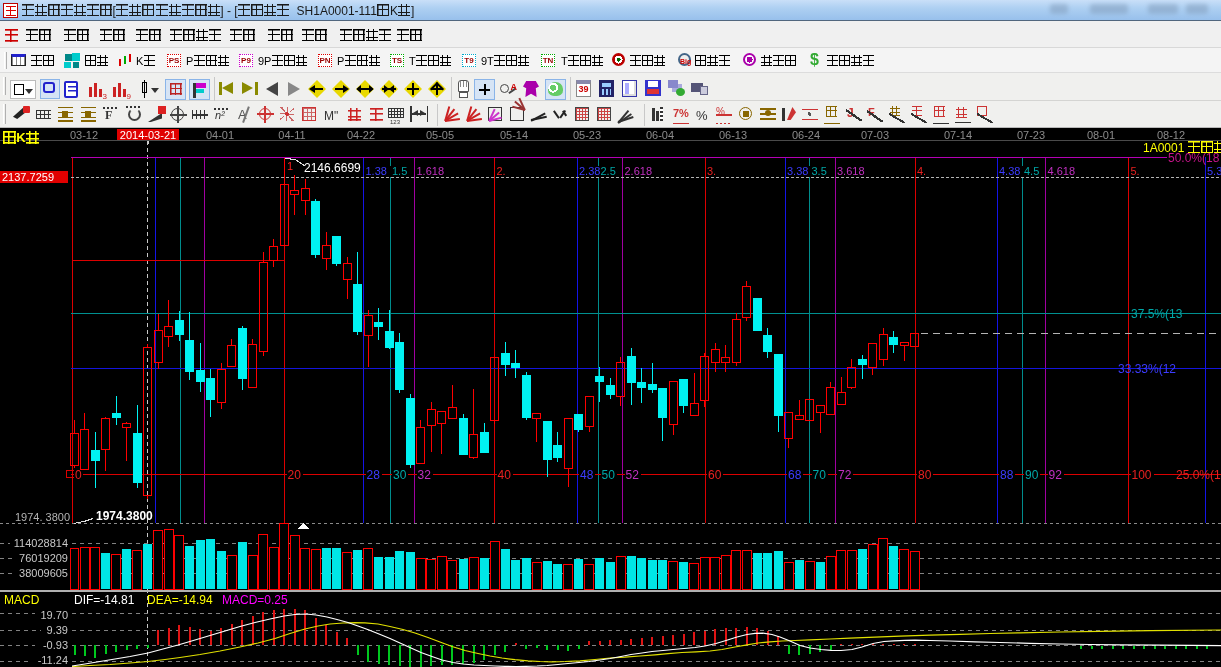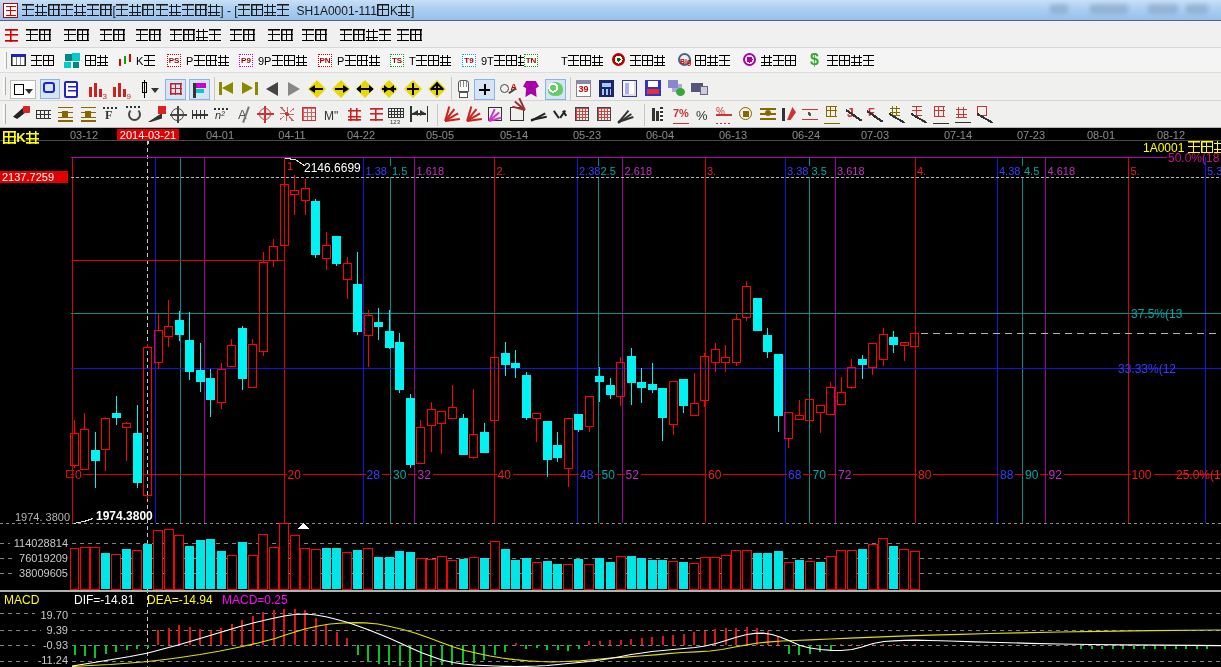--- a/index.html
+++ b/index.html
@@ -71,21 +71,21 @@
 <div class="lbox" style="left:167px;color:#900;border-color:#d00">PS</div>
     <div class="t1" style="left:186px">P<span class="h"></span><span class="h b"></span><span class="h c"></span></div>
 <div class="lbox" style="left:239px;color:#900;border-color:#c0c">P9</div>
     <div class="t1" style="left:258px">9P<span class="h"></span><span class="h b"></span><span class="h c"></span></div>
 <div class="lbox" style="left:318px;color:#900;border-color:#d00">PN</div>
     <div class="t1" style="left:337px">P<span class="h"></span><span class="h b"></span><span class="h c"></span></div>
 <div class="lbox" style="left:390px;color:#900;border-color:#0a0">TS</div>
     <div class="t1" style="left:409px">T<span class="h"></span><span class="h b"></span><span class="h c"></span></div>
 <div class="lbox" style="left:462px;color:#900;border-color:#0ac">T9</div>
     <div class="t1" style="left:481px">9T<span class="h"></span><span class="h b"></span><span class="h c"></span></div>
-<div class="lbox" style="left:524px;color:#900;border-color:#0a0">TN</div>
+<div class="lbox" style="left:541px;color:#900;border-color:#0a0">TN</div>
     <div class="t1" style="left:561px">T<span class="h"></span><span class="h b"></span><span class="h c"></span></div>
 <div class="ic" style="left:612px;top:5px;width:13px;height:13px;border-radius:50%;border:2px solid #b00;background:radial-gradient(circle,#060 0 2px,#fff 2px 4px,#b00 4px)"></div>
     <div class="t1" style="left:630px"><span class="h"></span><span class="h b"></span><span class="h c"></span></div>
 <div class="ic" style="left:678px;top:5px;width:13px;height:13px;border-radius:50%;border:2px solid #468;background:#eee;color:#c00;font-size:7px;text-align:center;line-height:13px;font-weight:bold">Big</div>
     <div class="t1" style="left:695px"><span class="h b"></span><span class="h c"></span><span class="h"></span></div>
 <div class="ic" style="left:743px;top:5px;width:13px;height:13px;border-radius:50%;border:2px solid #a0a;background:radial-gradient(circle,#a0a 0 3px,#fff 3px)"></div>
     <div class="t1" style="left:761px"><span class="h c"></span><span class="h"></span><span class="h b"></span></div>
 <div class="ic" style="left:810px;top:3px;width:12px;height:17px;color:#3a3;font-size:16px;font-weight:bold">$</div>
     <div class="t1" style="left:827px"><span class="h"></span><span class="h b"></span><span class="h c"></span><span class="h"></span></div>
 </div>

